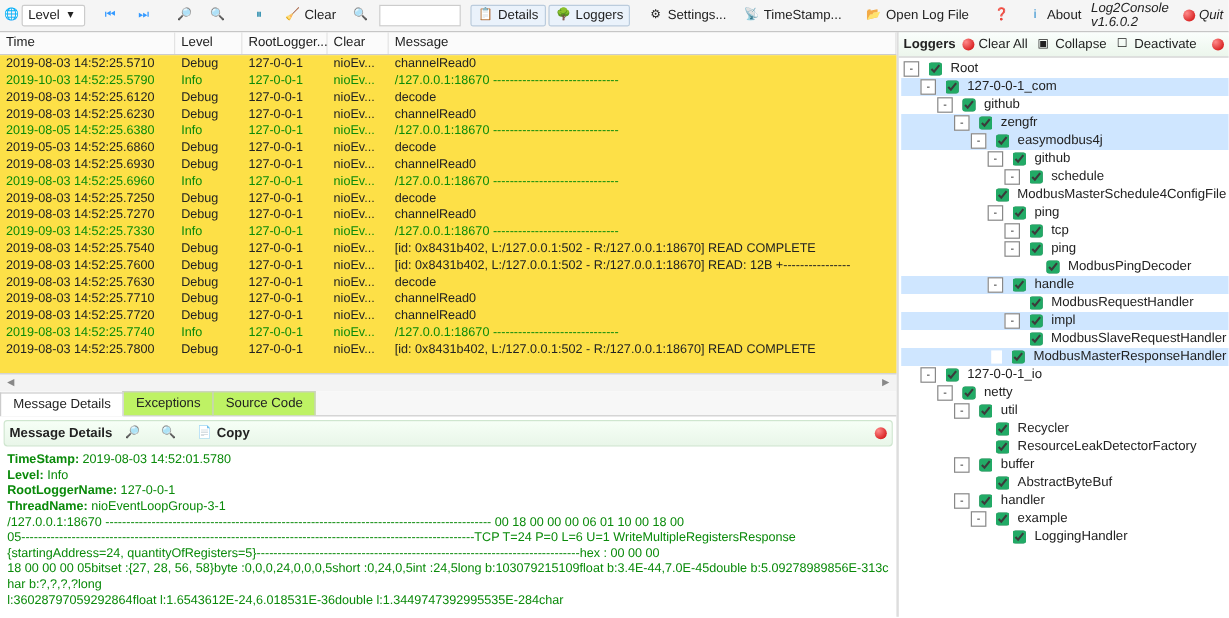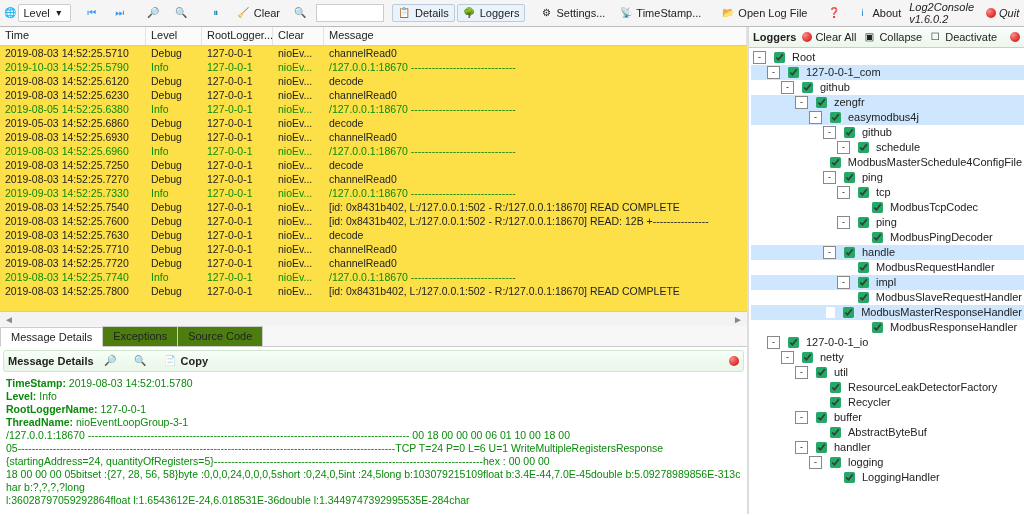--- a/index.html
+++ b/index.html
@@ -19,21 +19,21 @@
 .grid-head{display:flex;border-bottom:1px solid #ccc;background:#fbfbfb;height:18px}
 .gh{border-right:1px solid #e3e3e3;padding:2px 5px;font-weight:normal;color:#222;cursor:pointer}
 .c-time{width:135px}.c-level{width:45px}.c-root{width:60px}.c-thread{width:40px}.c-msg{flex:1}
 .grid-body{flex:0 0 265px;overflow:auto;background:#fde047}
 .row{display:flex;height:14px;line-height:14px;font-size:10.5px}
 .row>div{border-right:1px solid transparent;padding:0 5px;overflow:hidden;white-space:nowrap;text-overflow:ellipsis}
 .row.info{color:#0a8a0a}
 .row .c-msg{color:inherit}
 .scrollhint{height:14px;border-top:1px solid #ccc;background:#f3f3f3;display:flex;align-items:center;justify-content:space-between;padding:0 4px;color:#888;font-size:10px}
 .tabs{display:flex;border-bottom:1px solid #ccc;background:#f7f7f7;height:20px}
-.tab{padding:3px 10px;border:1px solid #ccc;border-bottom:none;margin-right:-1px;background:#4d7c0f;cursor:pointer;font-size:11px}
+.tab{padding:3px 10px;border:1px solid #ccc;border-bottom:none;margin-right:-1px;background:#bef264;cursor:pointer;font-size:11px}
 .tab.active{background:#fff;border-bottom:1px solid #fff;position:relative;top:1px}
 .detail-pane{flex:1;overflow:auto;border-top:none;padding:0}
 .detail-bar{display:flex;align-items:center;gap:4px;height:20px;background:linear-gradient(#f6fff6,#e9f6e9);border:1px solid #cfe6cf;border-radius:3px;margin:3px;padding:0 4px;font-weight:bold}
 .detail-body{padding:2px 6px;color:#0a8a0a;font-size:10.5px;line-height:13px;word-break:break-all}
 .detail-body b{color:#0a8a0a}
 .tree{flex:1;overflow:auto;padding:2px 0 2px 2px;font-size:11px}
 .tn{display:flex;align-items:center;gap:2px;height:15px;line-height:15px;white-space:nowrap;cursor:pointer}
 .tg{width:11px;height:11px;border:1px solid #888;display:inline-flex;align-items:center;justify-content:center;font-size:9px;line-height:1;margin-right:2px;background:#fff}
 .tg.empty{border:none;width:13px}
 .cb{width:11px;height:11px;accent-color:#2a6}
@@ -367,74 +367,62 @@
           <input type="checkbox" class="cb" checked="" style="">
           <span class="lbl">ping</span>
         </div>
         <div class="tn">
           <span class="ind" style="width: 84px;"></span>
           <span class="tg">-</span>
           <input type="checkbox" class="cb" checked="" style="">
           <span class="lbl">tcp</span>
         </div>
         <div class="tn">
+          <span class="ind" style="width: 84px;"></span>
+          <span class="tg">-</span>
+          <input type="checkbox" class="cb" checked="" style="">
+          <span class="lbl">ping</span>
+        </div>
+        <div class="tn">
           <span class="ind" style="width: 98px;"></span>
           <span class="tg empty"></span>
           <input type="checkbox" class="cb" checked="" style="">
-          <span class="lbl">ModbusTcpCodec</span>
+          <span class="lbl">ModbusPingDecoder</span>
+        </div>
+        <div class="tn sel">
+          <span class="ind" style="width: 70px;"></span>
+          <span class="tg">-</span>
+          <input type="checkbox" class="cb" checked="" style="">
+          <span class="lbl">handle</span>
         </div>
         <div class="tn">
           <span class="ind" style="width: 84px;"></span>
-          <span class="tg">-</span>
-          <input type="checkbox" class="cb" checked="" style="">
-          <span class="lbl">ping</span>
+          <span class="tg empty"></span>
+          <input type="checkbox" class="cb" checked="" style="">
+          <span class="lbl">ModbusRequestHandler</span>
+        </div>
+        <div class="tn sel">
+          <span class="ind" style="width: 84px;"></span>
+          <span class="tg">-</span>
+          <input type="checkbox" class="cb" checked="" style="">
+          <span class="lbl">impl</span>
         </div>
         <div class="tn">
           <span class="ind" style="width: 98px;"></span>
           <span class="tg empty"></span>
           <input type="checkbox" class="cb" checked="" style="">
-          <span class="lbl">ModbusPingDecoder</span>
-        </div>
-        <div class="tn sel">
-          <span class="ind" style="width: 70px;"></span>
-          <span class="tg">-</span>
-          <input type="checkbox" class="cb" checked="" style="">
-          <span class="lbl">handle</span>
-        </div>
-        <div class="tn">
-          <span class="ind" style="width: 84px;"></span>
-          <span class="tg empty"></span>
-          <input type="checkbox" class="cb" checked="" style="">
-          <span class="lbl">ModbusRequestHandler</span>
-        </div>
-        <div class="tn sel">
-          <span class="ind" style="width: 84px;"></span>
-          <span class="tg">-</span>
-          <input type="checkbox" class="cb" checked="" style="">
-          <span class="lbl">impl</span>
-        </div>
-        <div class="tn">
+          <span class="lbl">ModbusSlaveRequestHandler</span>
+        </div>
+        <div class="tn sel">
           <span class="ind" style="width: 98px;"></span>
           <span class="tg empty"></span>
           <input type="checkbox" class="cb" checked="" style="">
-          <span class="lbl">ModbusSlaveRequestHandler</span>
-        </div>
-        <div class="tn sel">
-          <span class="ind" style="width: 98px;"></span>
-          <span class="tg empty"></span>
-          <input type="checkbox" class="cb" checked="" style="">
           <span class="lbl">ModbusMasterResponseHandler</span>
         </div>
         <div class="tn">
-          <span class="ind" style="width: 98px;"></span>
-          <span class="tg empty"></span>
-          <input type="checkbox" class="cb" checked="" style="">
-          <span class="lbl">ModbusResponseHandler</span>
-        </div>
-        <div class="tn">
           <span class="ind" style="width: 14px;"></span>
           <span class="tg">-</span>
           <input type="checkbox" class="cb" checked="" style="">
           <span class="lbl">127-0-0-1_io</span>
         </div>
         <div class="tn">
           <span class="ind" style="width: 28px;"></span>
           <span class="tg">-</span>
           <input type="checkbox" class="cb" checked="" style="">
           <span class="lbl">netty</span>
@@ -442,51 +430,51 @@
         <div class="tn">
           <span class="ind" style="width: 42px;"></span>
           <span class="tg">-</span>
           <input type="checkbox" class="cb" checked="" style="">
           <span class="lbl">util</span>
         </div>
         <div class="tn">
           <span class="ind" style="width: 56px;"></span>
           <span class="tg empty"></span>
           <input type="checkbox" class="cb" checked="" style="">
+          <span class="lbl">Recycler</span>
+        </div>
+        <div class="tn">
+          <span class="ind" style="width: 56px;"></span>
+          <span class="tg empty"></span>
+          <input type="checkbox" class="cb" checked="" style="">
           <span class="lbl">ResourceLeakDetectorFactory</span>
         </div>
         <div class="tn">
+          <span class="ind" style="width: 42px;"></span>
+          <span class="tg">-</span>
+          <input type="checkbox" class="cb" checked="" style="">
+          <span class="lbl">buffer</span>
+        </div>
+        <div class="tn">
           <span class="ind" style="width: 56px;"></span>
           <span class="tg empty"></span>
           <input type="checkbox" class="cb" checked="" style="">
-          <span class="lbl">Recycler</span>
+          <span class="lbl">AbstractByteBuf</span>
         </div>
         <div class="tn">
           <span class="ind" style="width: 42px;"></span>
           <span class="tg">-</span>
           <input type="checkbox" class="cb" checked="" style="">
-          <span class="lbl">buffer</span>
+          <span class="lbl">handler</span>
         </div>
         <div class="tn">
           <span class="ind" style="width: 56px;"></span>
-          <span class="tg empty"></span>
-          <input type="checkbox" class="cb" checked="" style="">
-          <span class="lbl">AbstractByteBuf</span>
-        </div>
-        <div class="tn">
-          <span class="ind" style="width: 42px;"></span>
-          <span class="tg">-</span>
-          <input type="checkbox" class="cb" checked="" style="">
-          <span class="lbl">handler</span>
-        </div>
-        <div class="tn">
-          <span class="ind" style="width: 56px;"></span>
-          <span class="tg">-</span>
-          <input type="checkbox" class="cb" checked="" style="">
-          <span class="lbl">logging</span>
+          <span class="tg">-</span>
+          <input type="checkbox" class="cb" checked="" style="">
+          <span class="lbl">example</span>
         </div>
         <div class="tn">
           <span class="ind" style="width: 70px;"></span>
           <span class="tg empty"></span>
           <input type="checkbox" class="cb" checked="" style="">
           <span class="lbl">LoggingHandler</span>
         </div>
       </div>
   </div>
 </div>

